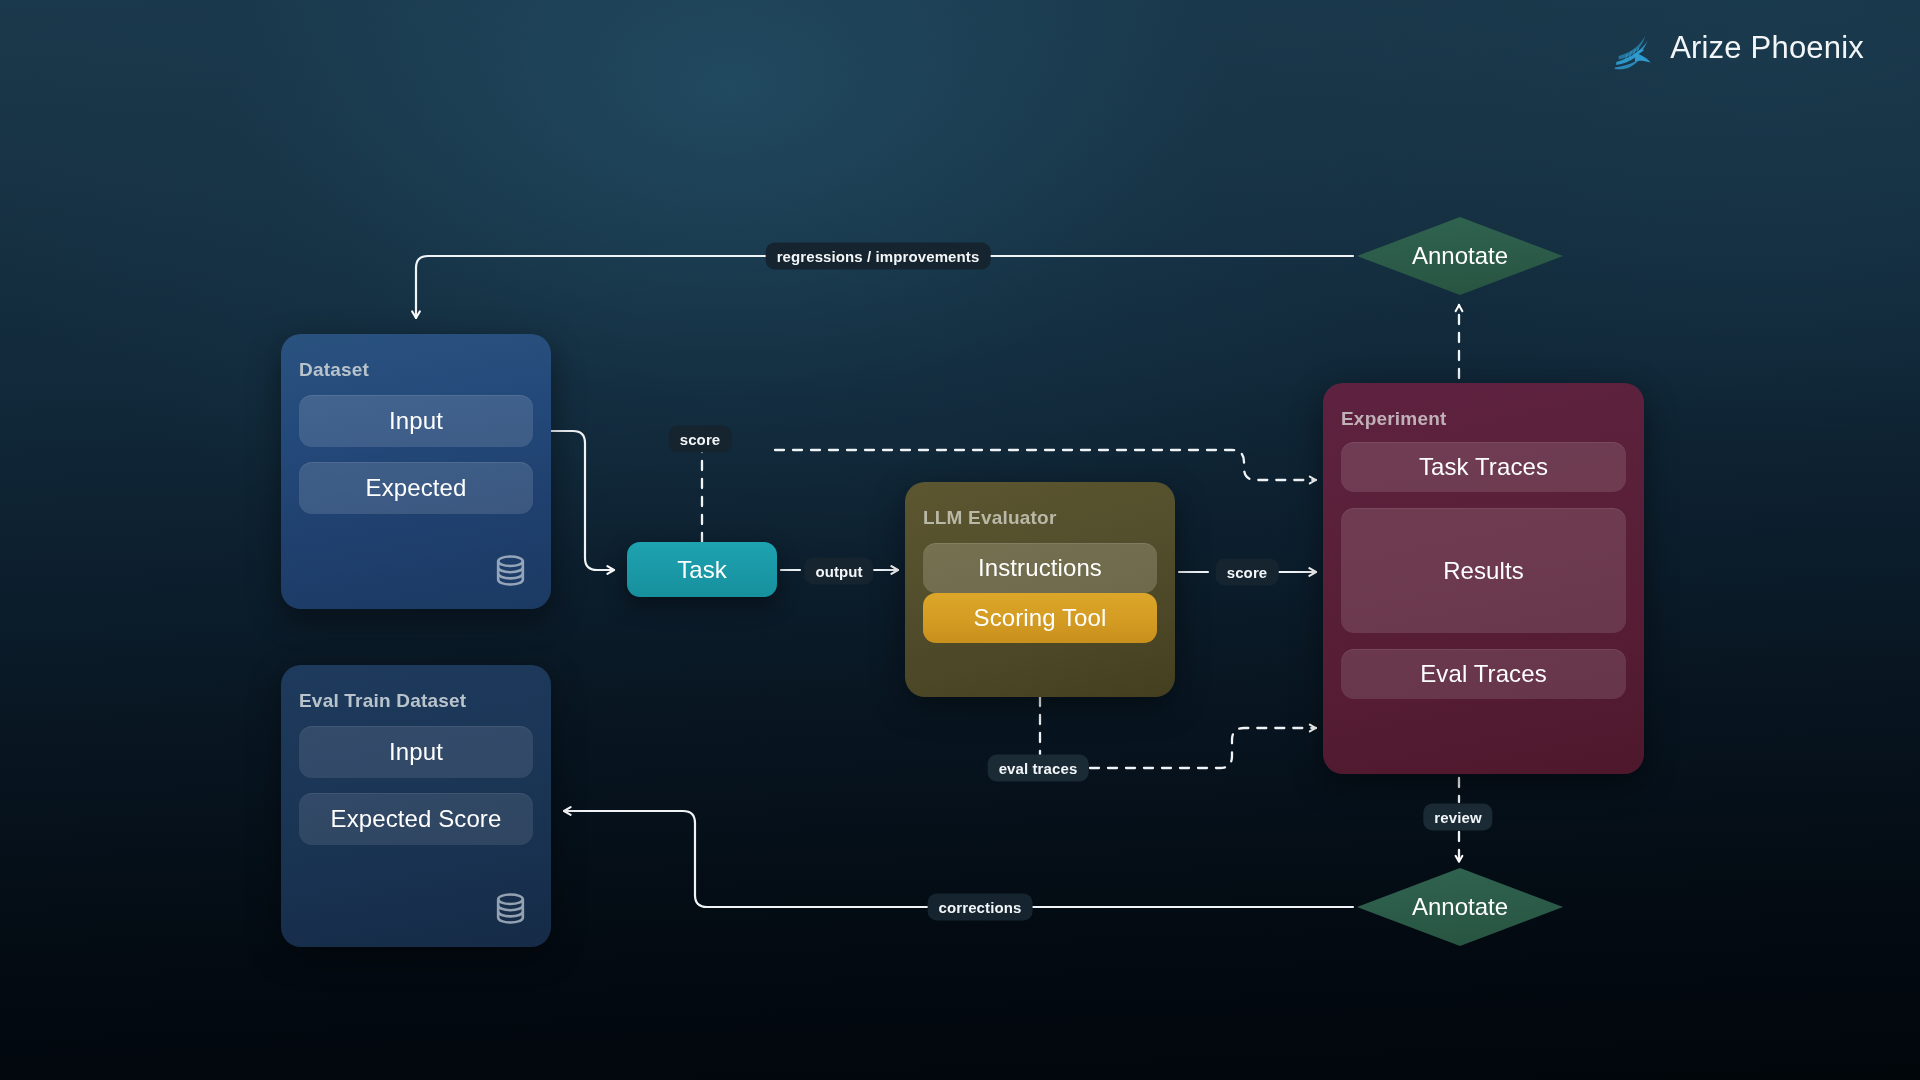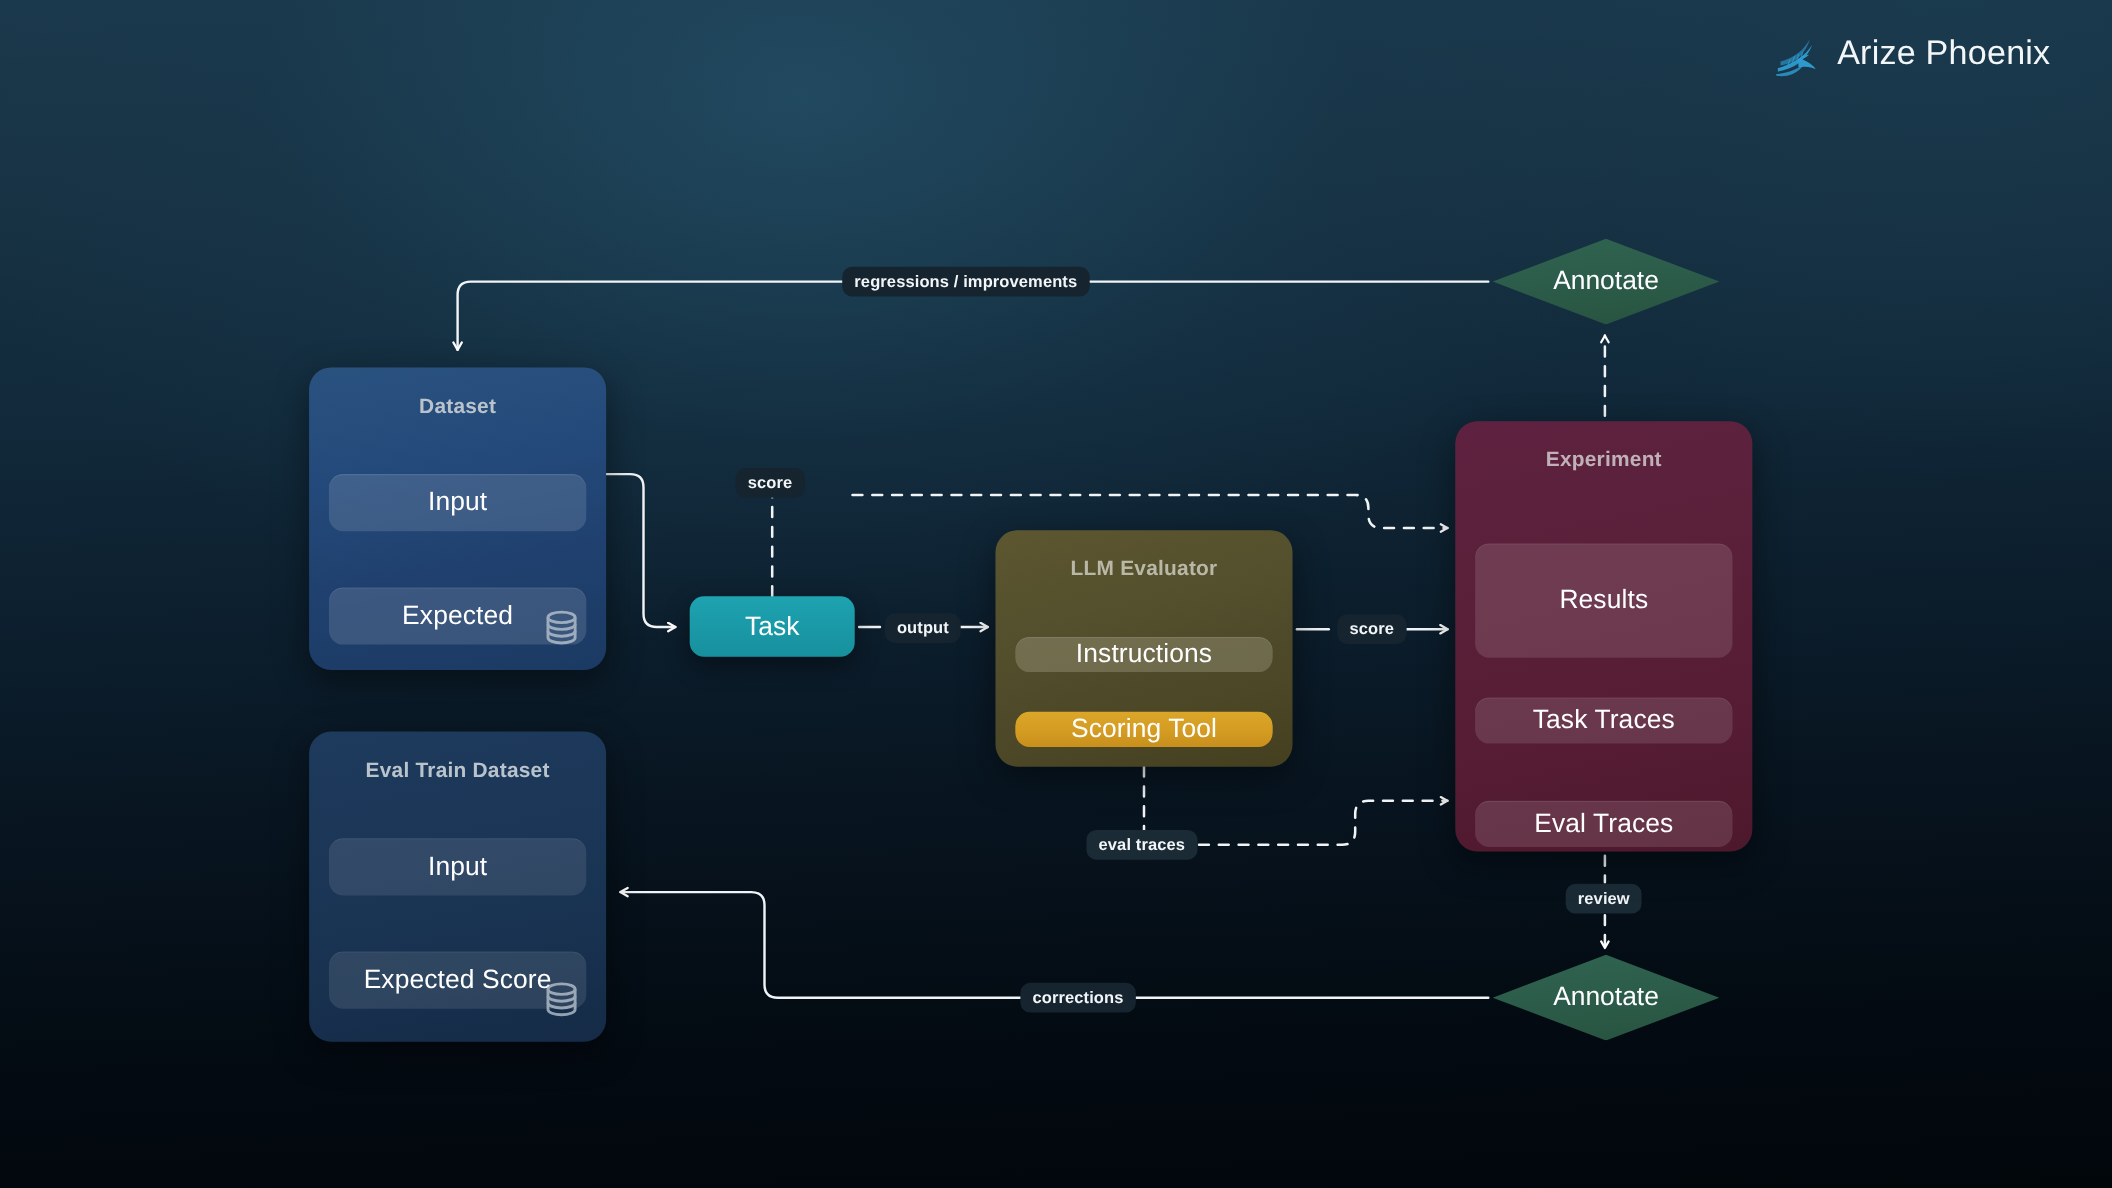--- a/index.html
+++ b/index.html
@@ -28,23 +28,22 @@
   .brand-text {
     font-size: 31px; color: #f2f6f8; letter-spacing: .2px; font-weight: 400;
     white-space: nowrap;
   }
 
   
   .card {
     position: absolute;
     border-radius: 20px;
     padding: 14px 18px 18px;
-    display: flex; flex-direction: column; align-items: center;
+    display: flex; flex-direction: column; align-items: flex-start;
     box-shadow: 0 10px 32px rgba(0,0,0,.42);
-    gap: 36px;
   }
   .card-title {
     font-size: 19px; font-weight: 700; letter-spacing: .2px;
     margin: 11px 0 14px; color: #b9c3cc;
   }
   .pill {
     width: 100%;
     border-radius: 13px;
     display: flex; align-items: center; justify-content: center;
     color: #ffffff;
@@ -82,21 +81,21 @@
     height: 50px; background: rgba(226,222,200,.22);
     box-shadow: inset 0 1px 0 rgba(255,255,255,.10);
   }
   .card-evaluator .pill-scoring {
     height: 50px; 
     background: linear-gradient(180deg, #dba62a 0%, #d49c22 55%, #c8901c 100%);
   }
 
   
   .card-experiment {
-    left: 1323px; top: 383px; width: 270px; height: 391px;
+    left: 1323px; top: 383px; width: 321px; height: 391px;
     background: linear-gradient(168deg, #5e2240 0%, #5a2039 38%, #551c33 72%, #4e182c 100%);
     padding-bottom: 4px;
   }
   .card-experiment .card-title { color: #c0b0b8; margin-bottom: 12px; }
   .card-experiment .pill { background: rgba(255,255,255,.12); box-shadow: inset 0 1px 0 rgba(255,255,255,.08); }
   .pill-tasktraces { height: 50px; }
   .pill-results { height: 125px; margin-top: 16px; }
   .pill-evaltraces { height: 50px; margin-top: 16px; }
 
   
@@ -221,22 +220,22 @@
   <div class="node-task">Task</div>
 
   <div class="card card-evaluator">
     <div class="card-title">LLM Evaluator</div>
     <div class="pill pill-instructions">Instructions</div>
     <div class="pill pill-scoring">Scoring Tool</div>
   </div>
 
   <div class="card card-experiment">
     <div class="card-title">Experiment</div>
+    <div class="pill pill-tasktraces">Task Traces</div>
     <div class="pill pill-results">Results</div>
-    <div class="pill pill-tasktraces">Task Traces</div>
     <div class="pill pill-evaltraces">Eval Traces</div>
   </div>
 
   <div class="diamond diamond-top">Annotate</div>
 
   <div class="diamond diamond-bottom">Annotate</div>
 
   <div class="brand">
     <svg class="brand-mark" viewBox="0 0 48 48">
       <g fill="#2f9ed4">

